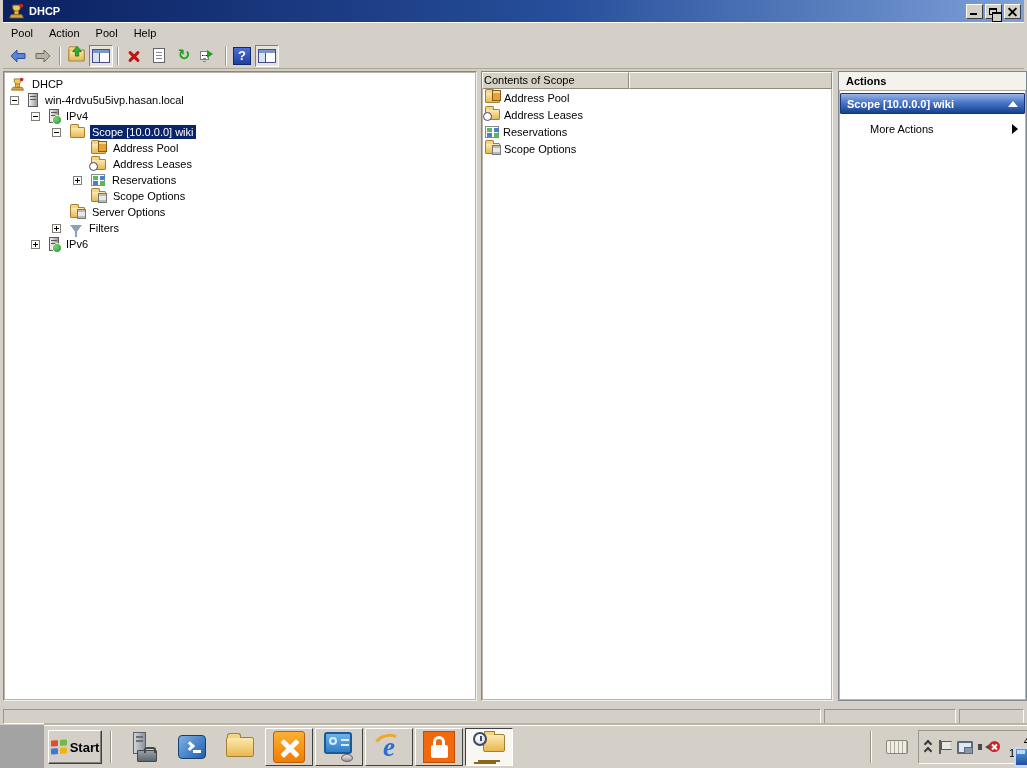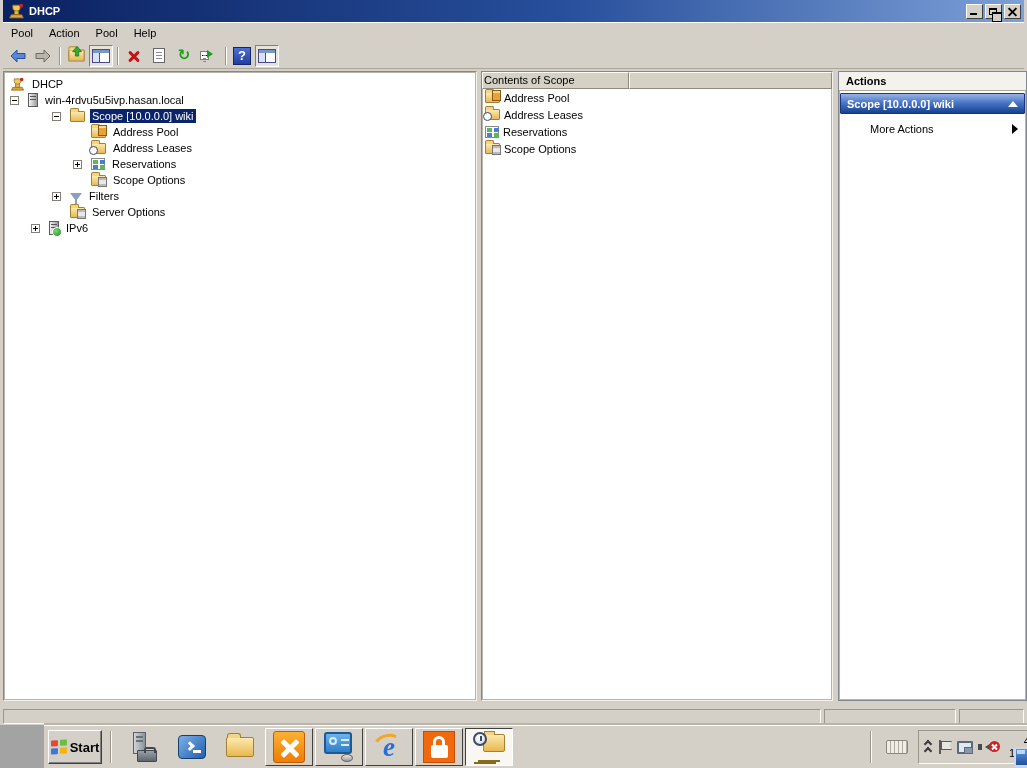--- a/index.html
+++ b/index.html
@@ -288,20 +288,25 @@
             <path d="M4.5 2 h7 v2.5 c0 2 -1.5 3 -3.5 3 s-3.5 -1 -3.5 -3 Z" fill="#f0c85e" stroke="#8a6a1a" stroke-width="0.8"></path>
             <circle cx="12.5" cy="2.6" r="1.8" fill="#cc2222"></circle>
           </svg>
           <span class="tlabel">DHCP</span>
         </div>
         <div class="trow pl1">
           <span class="exp"></span>
           <span class="ticon srv"></span>
           <span class="tlabel">win-4rdvu5u5ivp.hasan.local</span>
         </div>
+        <div class="trow pl2">
+          <span class="exp"></span>
+          <span class="ticon srv check"></span>
+          <span class="tlabel">IPv4</span>
+        </div>
         <div class="trow pl3">
           <span class="exp"></span>
           <span class="ticon folder"></span>
           <span class="tlabel selected">Scope [10.0.0.0] wiki</span>
         </div>
         <div class="trow pl4">
           <span class="exp hidden"></span>
           <span class="ticon folder b-book"></span>
           <span class="tlabel">Address Pool</span>
         </div>
@@ -314,28 +319,28 @@
           <span class="exp plus"></span>
           <span class="ticon gridicon"></span>
           <span class="tlabel">Reservations</span>
         </div>
         <div class="trow pl4">
           <span class="exp hidden"></span>
           <span class="ticon folder b-gear"></span>
           <span class="tlabel">Scope Options</span>
         </div>
         <div class="trow pl3">
+          <span class="exp hidden"></span>
+          <span class="ticon folder b-gear"></span>
+          <span class="tlabel">Server Options</span>
+        </div>
+        <div class="trow pl3">
           <span class="exp plus"></span>
           <span class="ticon funnel"></span>
           <span class="tlabel">Filters</span>
-        </div>
-        <div class="trow pl3">
-          <span class="exp hidden"></span>
-          <span class="ticon folder b-gear"></span>
-          <span class="tlabel">Server Options</span>
         </div>
         <div class="trow pl2">
           <span class="exp plus"></span>
           <span class="ticon srv check"></span>
           <span class="tlabel">IPv6</span>
         </div>
       </div>
 
       <div class="pane center-pane">
         <div class="colhdr-row">

